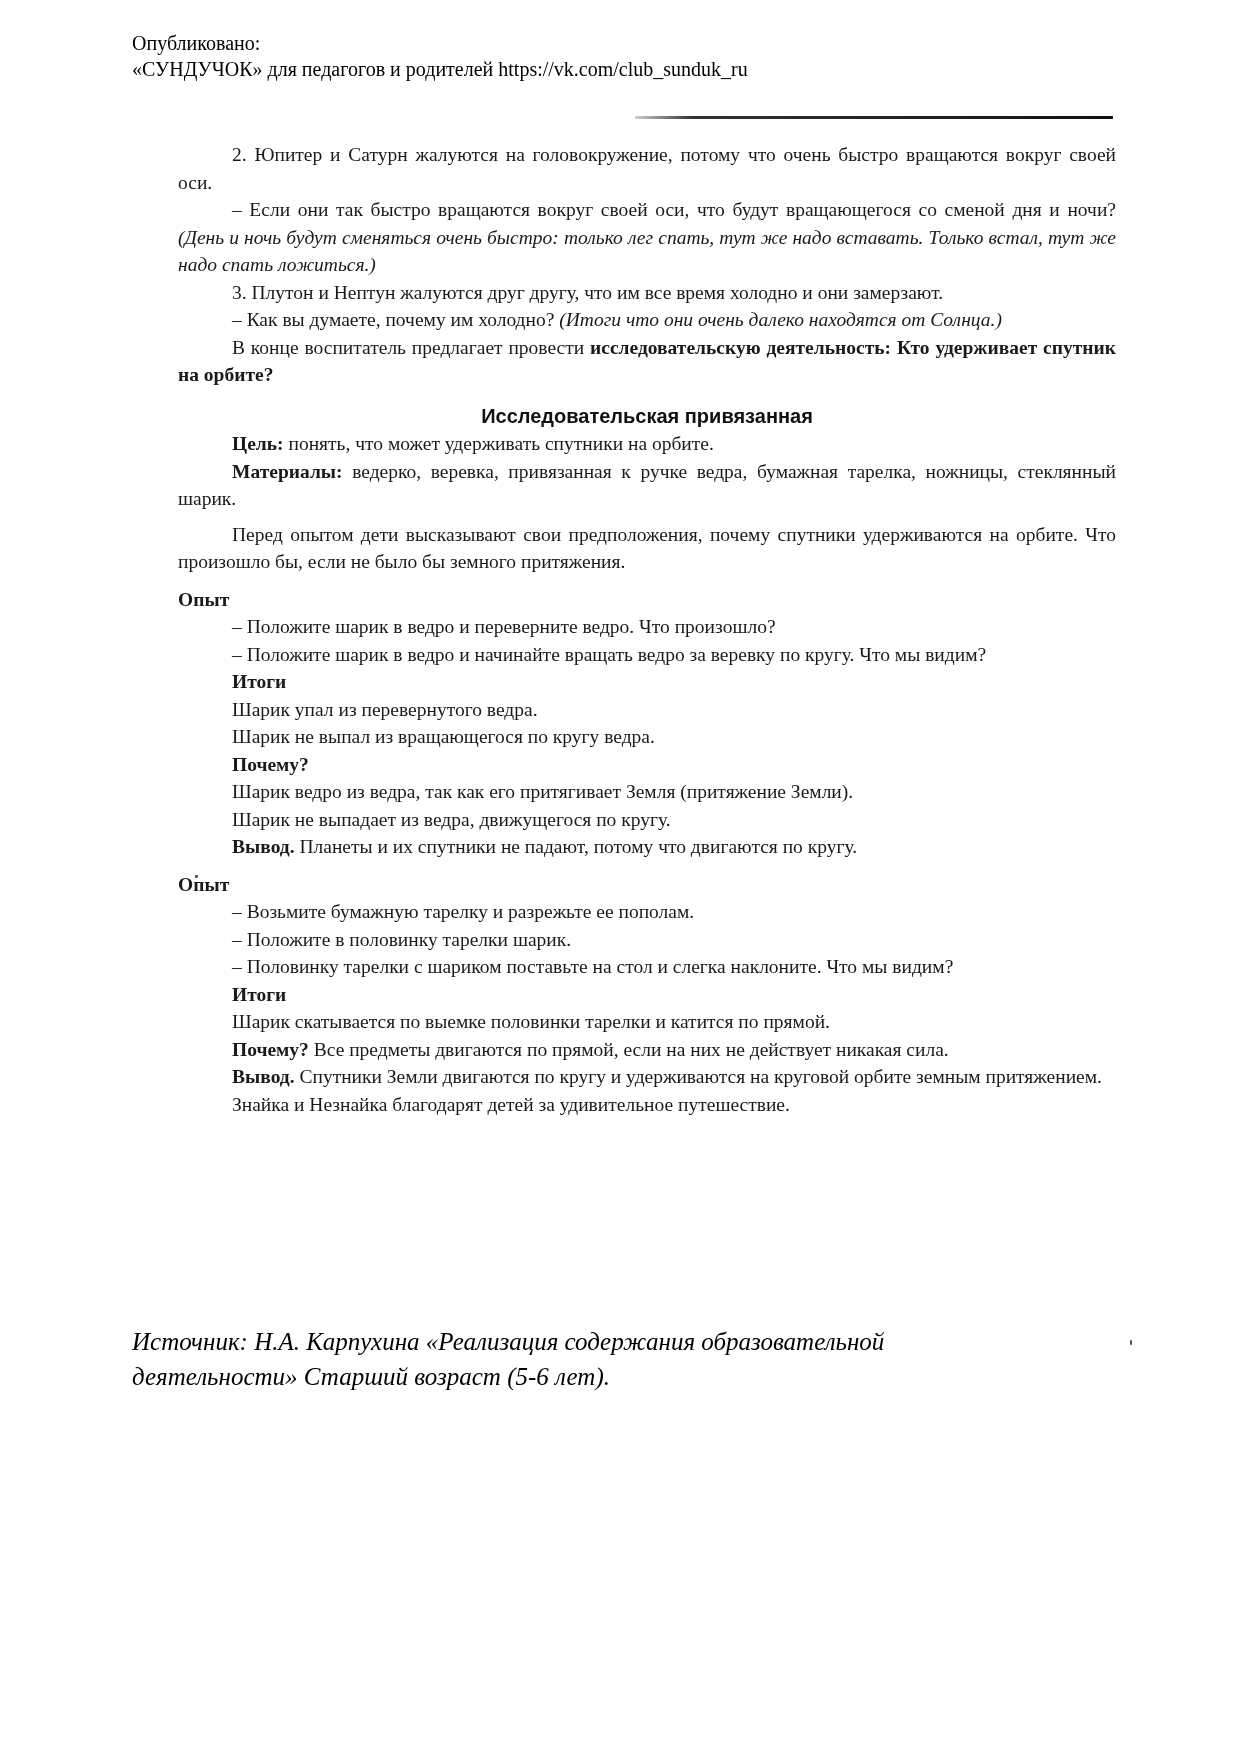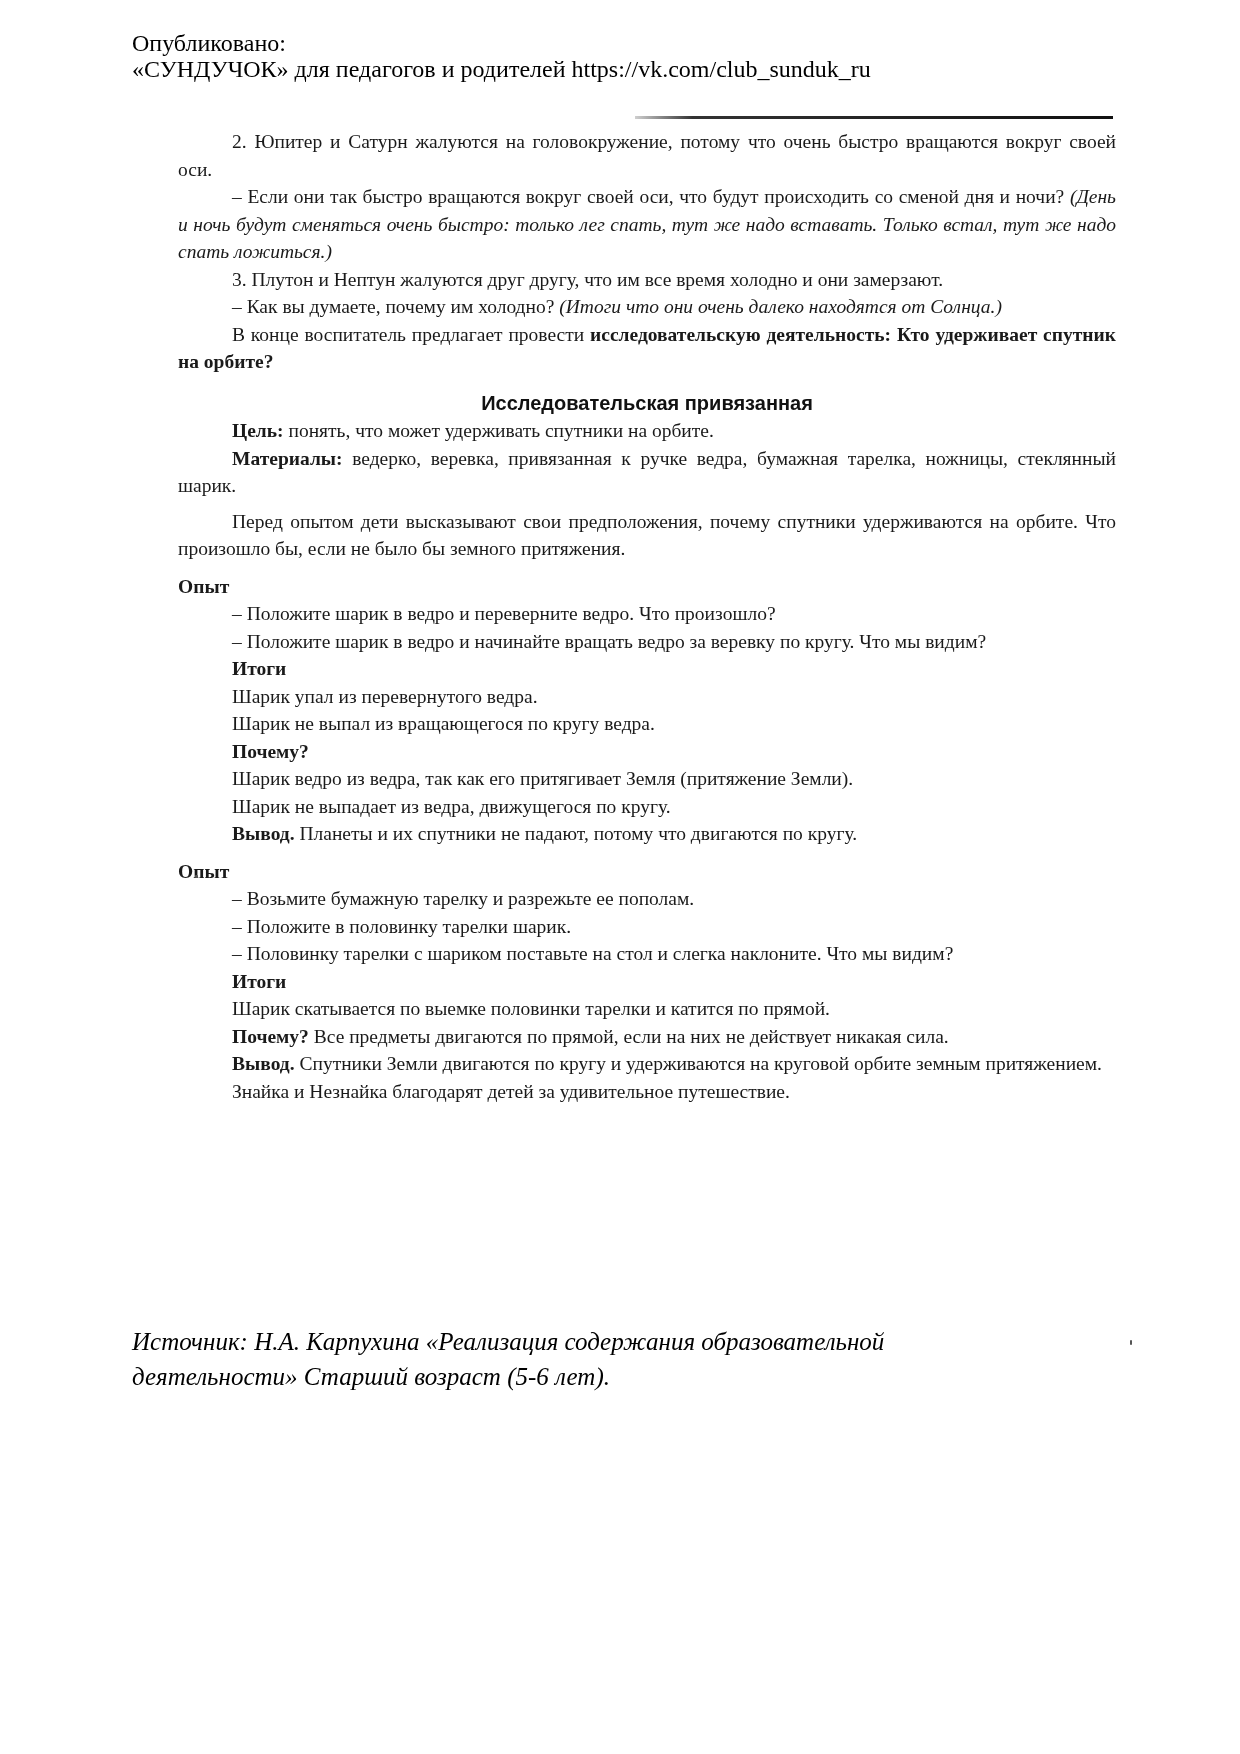--- a/index.html
+++ b/index.html
@@ -1,19 +1,19 @@
 <!DOCTYPE html>
 <html><head>
 <meta charset="utf-8">
 <style>
   html, body { margin:0; padding:0; background:#ffffff; }
   body { width:1240px; height:1754px; position:relative; overflow:hidden; color:#111; }
-  .header { position:absolute; left:132px; top:30px; font-family:"Liberation Serif", serif; font-size:24px; line-height:26px; color:#000; }
+  .header { position:absolute; left:132px; top:30px; font-family:"Liberation Serif", serif; font-size:20px; line-height:26px; color:#000; }
   .rule { position:absolute; left:635px; top:116px; width:478px; height:3px; background:linear-gradient(to right,#cfcfcf 0%,#333 12%,#111 100%); }
-  .scan { position:absolute; left:178px; top:128px; width:938px; font-family:"Liberation Serif", serif; font-size:19.5px; line-height:27.5px; color:#1a1a1a; }
+  .scan { position:absolute; left:178px; top:141px; width:938px; font-family:"Liberation Serif", serif; font-size:19.5px; line-height:27.5px; color:#1a1a1a; }
   .scan p { margin:0; text-align:justify; }
   .ind { text-indent:54px; }
   .noind { padding-left:54px; }
   .it { font-style:italic; }
   .b { font-weight:bold; }
   .gap { height:8px; }
   .h-section { font-family:"Liberation Sans", sans-serif; font-weight:bold; font-size:20px; text-align:center; margin:14px 0 0 0; color:#111; }
   .h-sub { font-weight:bold; text-align:left; margin-top:10px; }
   .source { position:absolute; left:132px; top:1324px; width:960px; font-family:"Liberation Serif", serif; font-style:italic; font-size:25px; line-height:35px; color:#000; }
   .speck { position:absolute; width:3px; height:3px; background:#555; border-radius:1px; }
@@ -24,21 +24,21 @@
 <div class="header">
   <div>Опубликовано:</div>
   <div>«СУНДУЧОК» для педагогов и родителей https://vk.com/club_sunduk_ru</div>
 </div>
 
 <div class="rule"></div>
 
 <div class="scan">
   <p class="ind">2. Юпитер и Сатурн жалуются на головокружение, потому что очень быстро вращаются вокруг своей оси.</p>
   <p class="ind">
-    <span>– Если они так быстро вращаются вокруг своей оси, что будут происходить со сменой дня и ночи?</span>
+    <span>– Если они так быстро вращаются вокруг своей оси, что будут вращающегося со сменой дня и ночи?</span>
     <span class="it">(День и ночь будут сменяться очень быстро: только лег спать, тут же надо вставать. Только встал, тут же надо спать ложиться.)</span>
   </p>
   <p class="ind">3. Плутон и Нептун жалуются друг другу, что им все время холодно и они замерзают.</p>
   <p class="ind">
     <span>– Как вы думаете, почему им холодно?</span>
     <span class="it">(Итоги что они очень далеко находятся от Солнца.)</span>
   </p>
   <p class="ind">
     <span>В конце воспитатель предлагает провести</span>
     <span class="b">исследовательскую деятельность: Кто удерживает спутник на орбите?</span>

